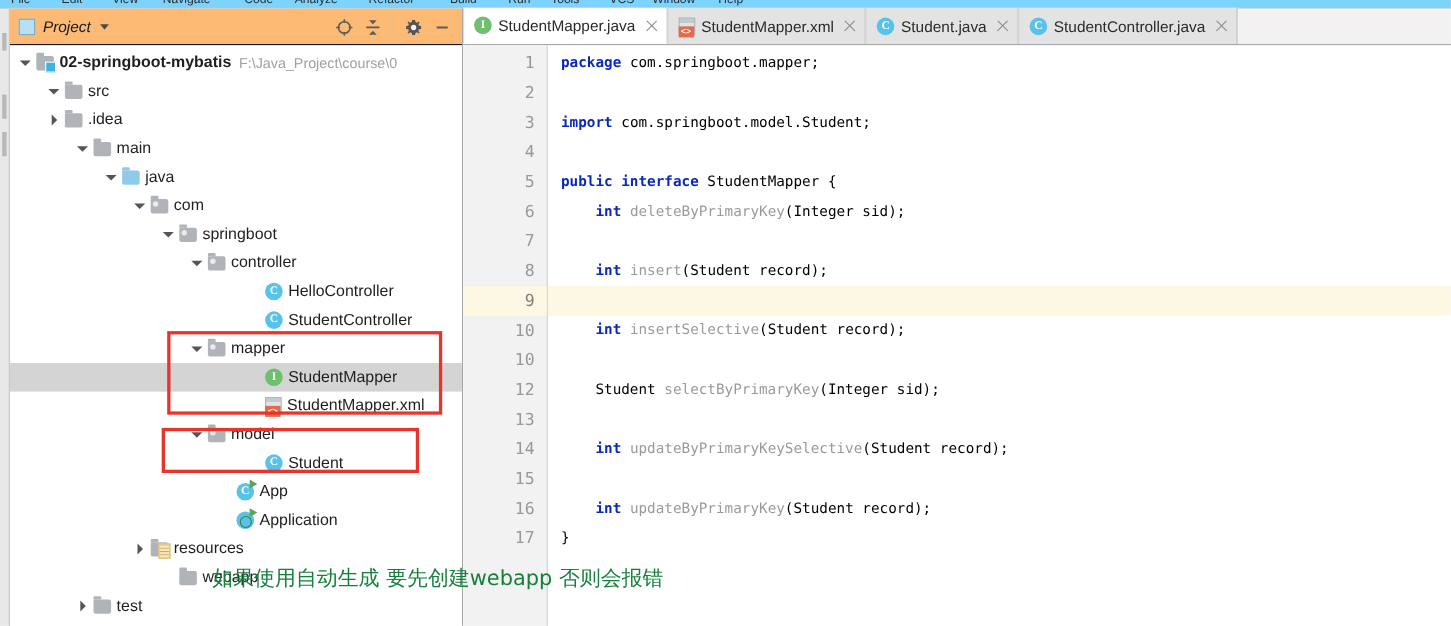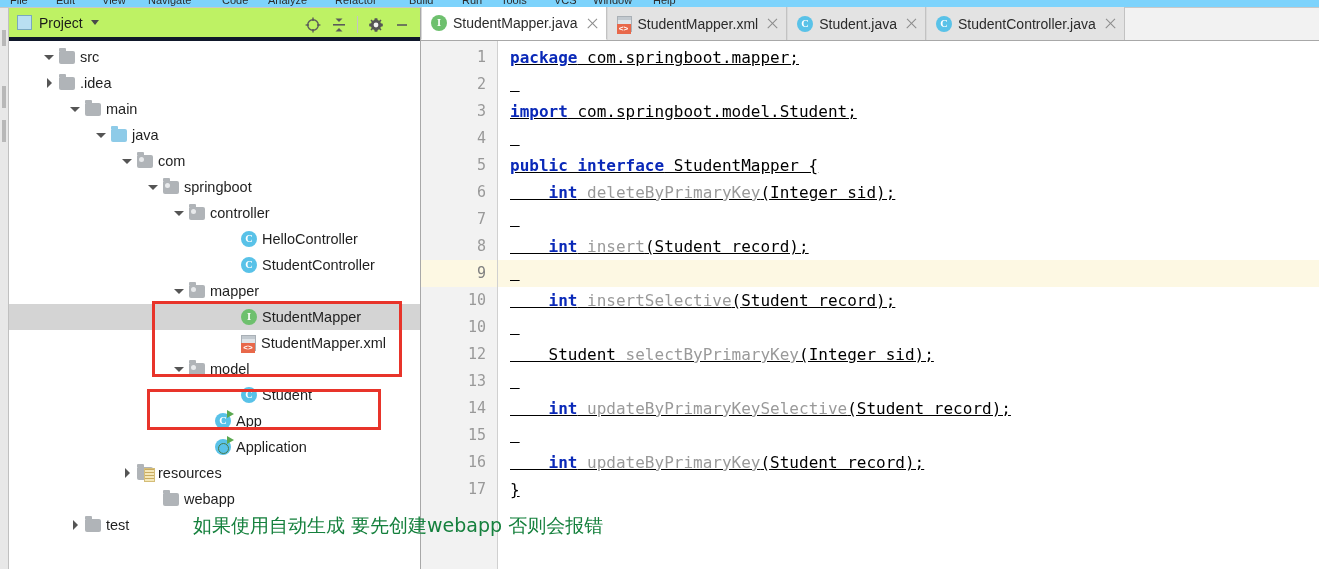--- a/index.html
+++ b/index.html
@@ -30,22 +30,22 @@
   .left-strip .nub {
     position: absolute; left: 2px; width: 4px; background: #b8b8b8;
   }
 
   
   .project-panel {
     position: absolute; left: 9px; top: 8px; width: 412px; height: 561px;
     background: #ffffff; border-right: 1px solid #a8a8a8;
   }
   .panel-header {
-    position: relative; height: 33px; background: #bef264;
-    border-bottom: 4px solid #0f172a; display: flex; align-items: center;
+    position: relative; height: 33px; background: #fdba74;
+    border-bottom: 1px solid #0f172a; display: flex; align-items: center; font-style: italic;
   }
   .panel-title-wrap { display: flex; align-items: center; padding-left: 8px; }
   .panel-icon {
     width: 15px; height: 15px; background: #b9dff2;
     border: 1.6px solid #7aa8bf; margin-right: 7px;
   }
   .panel-title { font-size: 14px; color: #1a1a1a; }
   .caret-down {
     margin-left: 8px; width: 0; height: 0;
     border-left: 4.5px solid transparent; border-right: 4.5px solid transparent;
@@ -195,22 +195,22 @@
   }
   .gutter .gl {
     height: 27px; line-height: 27px; text-align: right; padding-right: 11px;
     font-size: 15px; color: #999999;
   }
   .gutter .gl.cur { background: #fdf8e3; color: #808080; }
   .code {
     flex: 1 1 auto; padding-top: 3px; position: relative; overflow: hidden;
   }
   .code .cl {
-    height: 27px; line-height: 27px; font-size: 16px; white-space: pre;
-    padding-left: 12px; color: #000000; text-decoration: underline;
+    height: 27px; line-height: 27px; font-size: 13px; white-space: pre;
+    padding-left: 12px; color: #000000;
   }
   .code .cl.cur { background: #fdf8e3; }
   .kw { color: #0a29b8; font-weight: bold; }
   .mth { color: #9a9a9a; }
   .typ { color: #000000; }
   .scrollstub {
     position: absolute; right: 0; top: 0; width: 12px; height: 100%;
     background: transparent;
   }
 </style>
@@ -272,20 +272,27 @@
       </div>
       <div class="tool-btn">
         <svg width="16" height="16" viewBox="0 0 16 16">
           <line x1="3" y1="8" x2="13" y2="8" stroke="#5a5a5a" stroke-width="1.6"></line>
         </svg>
       </div>
     </div>
   </div>
 
   <div class="tree" id="tree">
+      <div class="row">
+        <span style="flex: 0 0 8px;"></span>
+        <span class="arrow down"></span>
+        <span class="ic folder module"></span>
+        <span class="lbl bold">02-springboot-mybatis</span>
+        <span class="path-txt">F:\Java_Project\course\0</span>
+      </div>
       <div class="row">
         <span style="flex: 0 0 34px;"></span>
         <span class="arrow down"></span>
         <span class="ic folder"></span>
         <span class="lbl">src</span>
       </div>
       <div class="row">
         <span style="flex: 0 0 34px;"></span>
         <span class="arrow right"></span>
         <span class="ic folder"></span>

